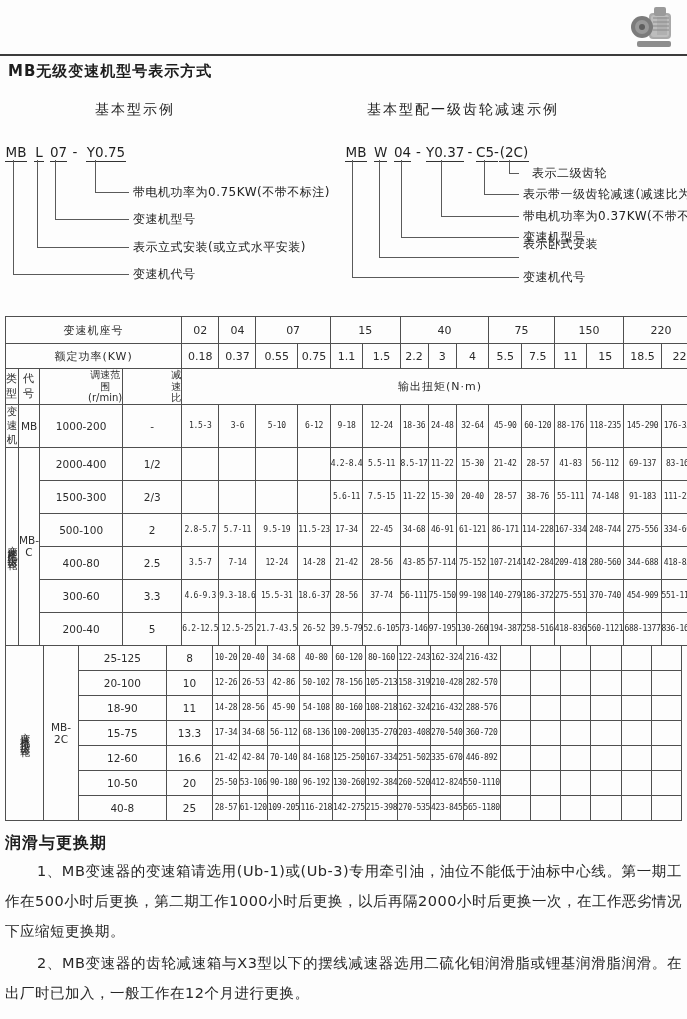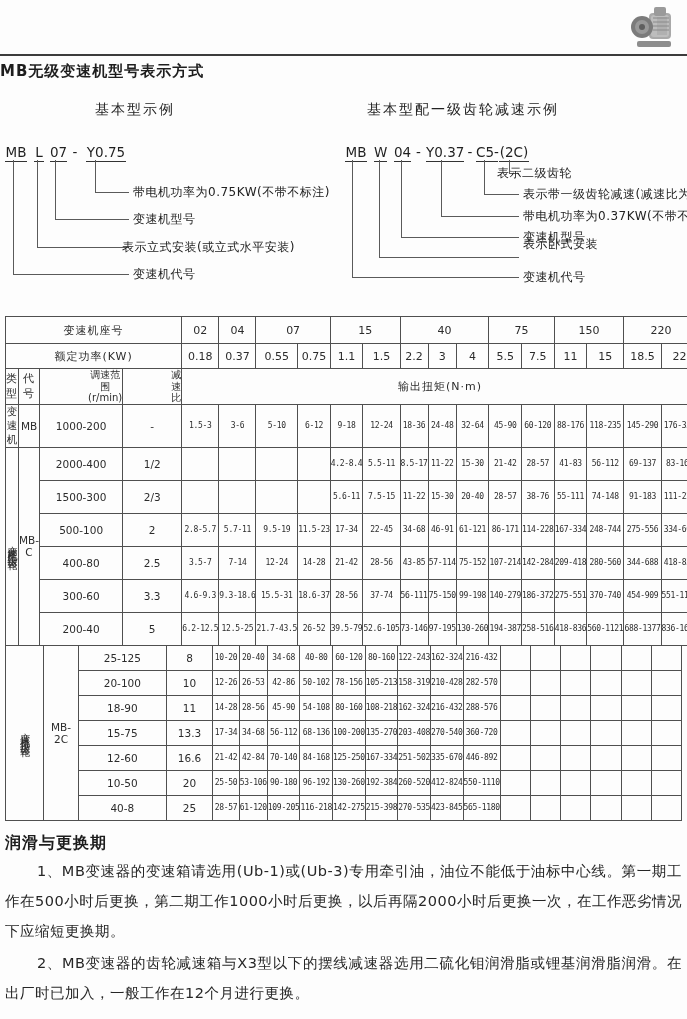--- a/index.html
+++ b/index.html
@@ -3,21 +3,21 @@
 <meta charset="utf-8">
 <style>
   html,body{margin:0;padding:0;background:#e8e8e8;}
   .page{
     position:relative;width:687px;height:1019px;background:#fdfdfd;
     margin:0 auto;overflow:hidden;
     font-family:"DejaVu Sans","Liberation Sans",sans-serif;color:#2b2b2b;
   }
   .toprule{position:absolute;left:0;top:54px;width:687px;border-top:2px solid #3c3c3c;}
   .photo{position:absolute;right:8px;top:3px;width:52px;height:48px;}
-  h1.title{position:absolute;left:0;top:62px;margin:0;font-size:15px;font-weight:bold;color:#1e1e1e;letter-spacing:1px;}
+  h1.title{position:absolute;left:8px;top:62px;margin:0;font-size:15px;font-weight:bold;color:#1e1e1e;letter-spacing:1px;}
   .dg-heading{position:absolute;top:101px;font-size:14px;color:#222;letter-spacing:2px;}
   .code-seg{position:absolute;top:144px;font-size:13.5px;color:#1f1f1f;text-align:center;white-space:nowrap;}
   .code-seg.ul{border-bottom:1px solid #333;padding-bottom:1px;}
   .elbow{position:absolute;border-left:1px solid #5a5a5a;border-bottom:1px solid #5a5a5a;}
   .callout{position:absolute;font-size:12px;color:#222;white-space:nowrap;letter-spacing:0.5px;}
   .flow{position:absolute;left:5px;top:316px;width:677px;}
   h2.tbl-title{margin:0 0 9px 0;font-size:15px;font-weight:bold;color:#1e1e1e;letter-spacing:0.5px;}
   table{border-collapse:collapse;table-layout:fixed;}
   td{border:1px solid #4f4f4f;text-align:center;vertical-align:middle;padding:0;overflow:hidden;}
   #spec-bottom{margin-top:-1px;}
@@ -69,33 +69,33 @@
       <span class="code-seg ul" style="left: 5px; width: 22px;">MB</span>
       <span class="code-seg ul" style="left: 34px; width: 10px;">L</span>
       <span class="code-seg ul" style="left: 50px; width: 17px;">07</span>
       <span class="code-seg" style="left: 71px; width: 8px;">-</span>
       <span class="code-seg ul" style="left: 86px; width: 40px;">Y0.75</span>
       <div class="elbow" style="left: 95px; top: 160px; width: 33px; height: 32px;"></div>
       <div class="callout" style="left: 133px; top: 184px;">带电机功率为0.75KW(不带不标注)</div>
       <div class="elbow" style="left: 55px; top: 160px; width: 73px; height: 59px;"></div>
       <div class="callout" style="left: 133px; top: 211px;">变速机型号</div>
       <div class="elbow" style="left: 37px; top: 160px; width: 91px; height: 87px;"></div>
-      <div class="callout" style="left: 122px; top: 239px;">表示立式安装(或立式水平安装)</div>
+      <div class="callout" style="left: 133px; top: 239px;">表示立式安装(或立式水平安装)</div>
       <div class="elbow" style="left: 13px; top: 160px; width: 115px; height: 114px;"></div>
       <div class="callout" style="left: 133px; top: 266px;">变速机代号</div>
       <span class="code-seg ul" style="left: 345px; width: 22px;">MB</span>
       <span class="code-seg ul" style="left: 374px; width: 13px;">W</span>
       <span class="code-seg ul" style="left: 394px; width: 17px;">04</span>
       <span class="code-seg" style="left: 415px; width: 7px;">-</span>
       <span class="code-seg ul" style="left: 426px; width: 38px;">Y0.37</span>
       <span class="code-seg" style="left: 467px; width: 6px;">-</span>
       <span class="code-seg ul" style="left: 476px; width: 22px;">C5-</span>
       <span class="code-seg ul" style="left: 499px; width: 30px;">(2C)</span>
       <div class="elbow" style="left: 509px; top: 160px; width: 9px; height: 13px;"></div>
-      <div class="callout" style="left: 497px; top: 165px;">表示二级齿轮</div>
+      <div class="callout" style="left: 532px; top: 165px;">表示二级齿轮</div>
       <div class="elbow" style="left: 484px; top: 160px; width: 34px; height: 34px;"></div>
       <div class="callout" style="left: 523px; top: 186px;">表示带一级齿轮减速(减速比为1: 5)</div>
       <div class="elbow" style="left: 441px; top: 160px; width: 77px; height: 56px;"></div>
       <div class="callout" style="left: 523px; top: 208px;">带电机功率为0.37KW(不带不标注)</div>
       <div class="elbow" style="left: 401px; top: 160px; width: 117px; height: 77px;"></div>
       <div class="callout" style="left: 523px; top: 229px;">变速机型号</div>
       <div class="elbow" style="left: 379px; top: 160px; width: 139px; height: 97px;"></div>
       <div class="callout" style="left: 523px; top: 236px;">表示卧式安装</div>
       <div class="elbow" style="left: 352px; top: 160px; width: 166px; height: 117px;"></div>
       <div class="callout" style="left: 523px; top: 269px;">变速机代号</div>

